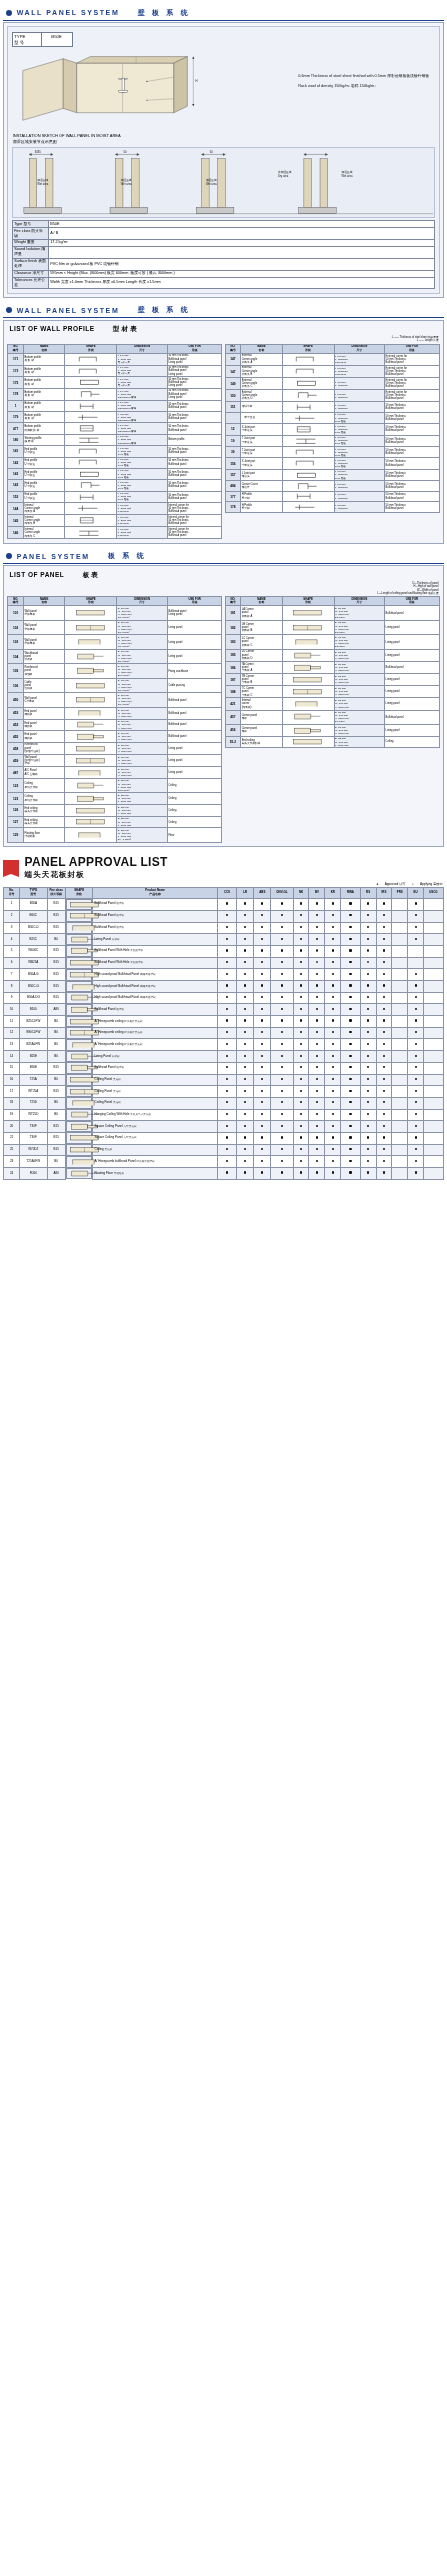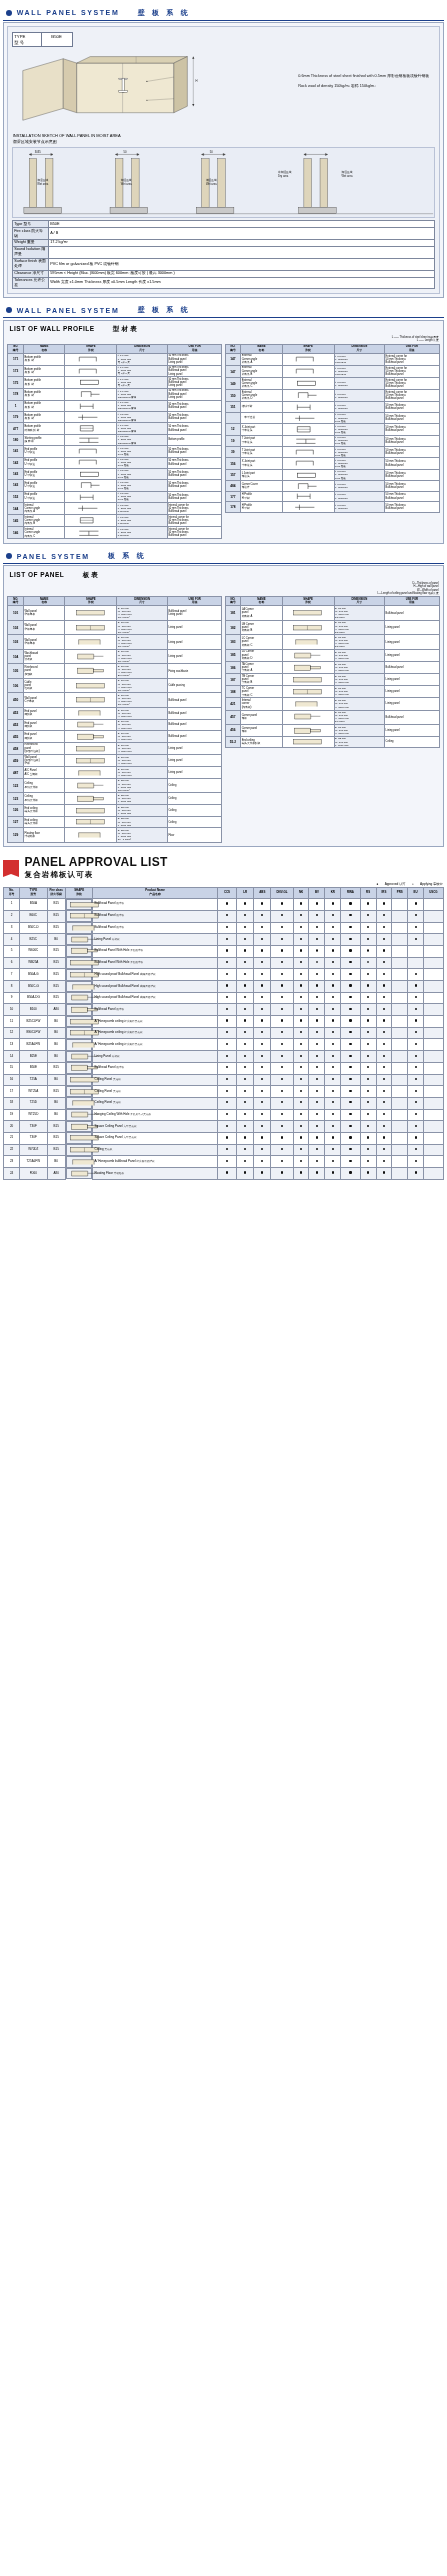--- a/index.html
+++ b/index.html
@@ -1394,21 +1394,21 @@
             </tbody>
         </table>
       </div>
     </div>
   </div>
 
   <div class="appr-head">
     <span class="flag"></span>
     <span>
       <span class="t1">PANEL APPROVAL LIST</span><br>
-      <span class="t2">复合岩棉板认可表</span>
+      <span class="t2">端头天花板封板</span>
     </span>
   </div>
   <div class="legend">
     <span>● <span>Approved  认可</span></span>
     <span>○ <span>Applying 审核中</span></span>
   </div>
 
   <table class="appr" id="appr-table">
     <colgroup>
       <col style="width:13px">

